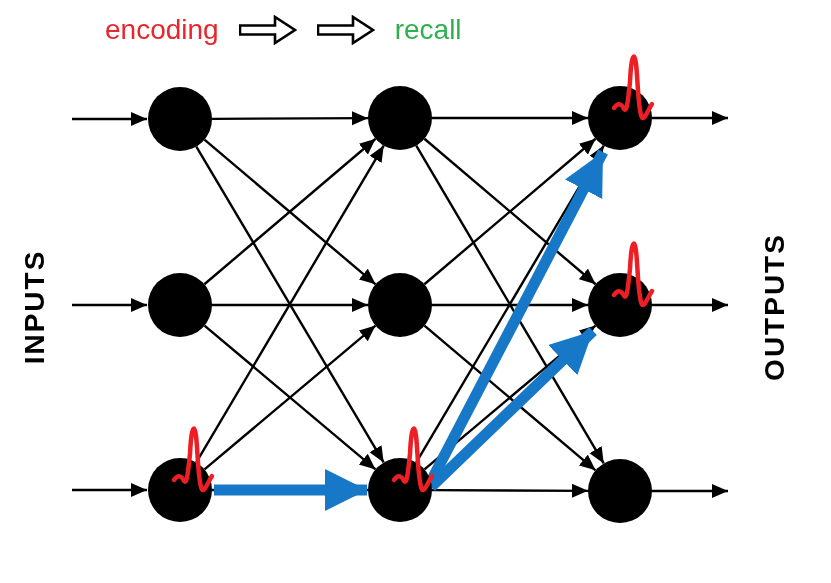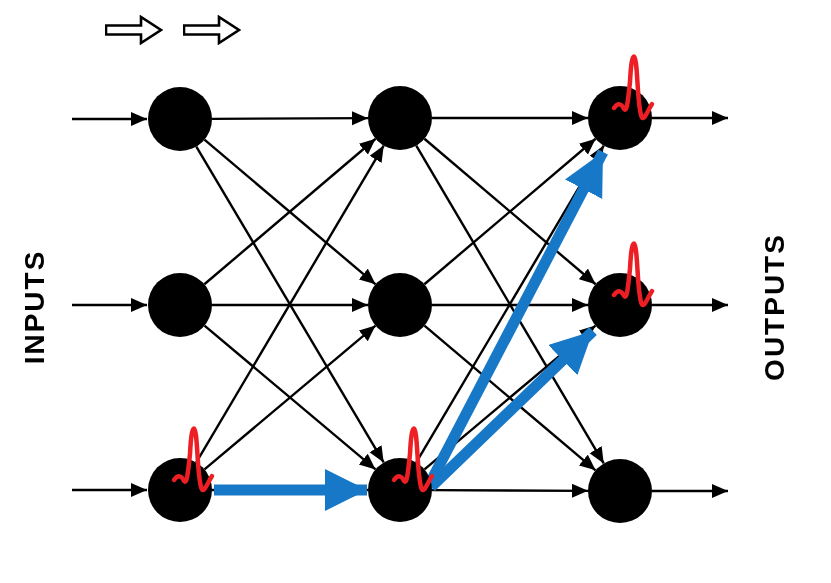--- a/index.html
+++ b/index.html
@@ -40,26 +40,28 @@
   }
   #inputs-label  { left: -65px; top: 291px; }
   #outputs-label { left: 675px; top: 291px; }
 </style>
 </head>
 <body>
 
 <div id="figure">
 
   <div id="legend">
+    <span class="stage-label" style="color: rgb(232, 38, 43);">encoding</span>
     <svg class="flow-arrow-svg" width="58" height="30">
       <polygon points="1,10.5 36,10.5 36,2 56,15 36,28 36,19.5 1,19.5" fill="#ffffff" stroke="#000000" stroke-width="2.6" stroke-linejoin="miter"></polygon>
     </svg>
     <svg class="flow-arrow-svg" width="58" height="30">
       <polygon points="1,10.5 36,10.5 36,2 56,15 36,28 36,19.5 1,19.5" fill="#ffffff" stroke="#000000" stroke-width="2.6" stroke-linejoin="miter"></polygon>
     </svg>
+    <span class="stage-label" style="color: rgb(44, 177, 78);">recall</span>
   </div>
 
   <svg id="net-svg" width="831" height="583" viewBox="0 0 831 583">
     <defs>
       <marker id="ah" markerUnits="userSpaceOnUse" markerWidth="18" markerHeight="15" refX="16" refY="7" orient="auto">
         <path id="ah-path" d="M0,0 L16,7 L0,14 Z" fill="#000000"></path>
       </marker>
       <marker id="bh" markerUnits="userSpaceOnUse" markerWidth="46" markerHeight="44" refX="42" refY="21" orient="auto">
         <path id="bh-path" d="M0,0 L42,21 L0,42 Z" fill="#1878c8"></path>
       </marker>

